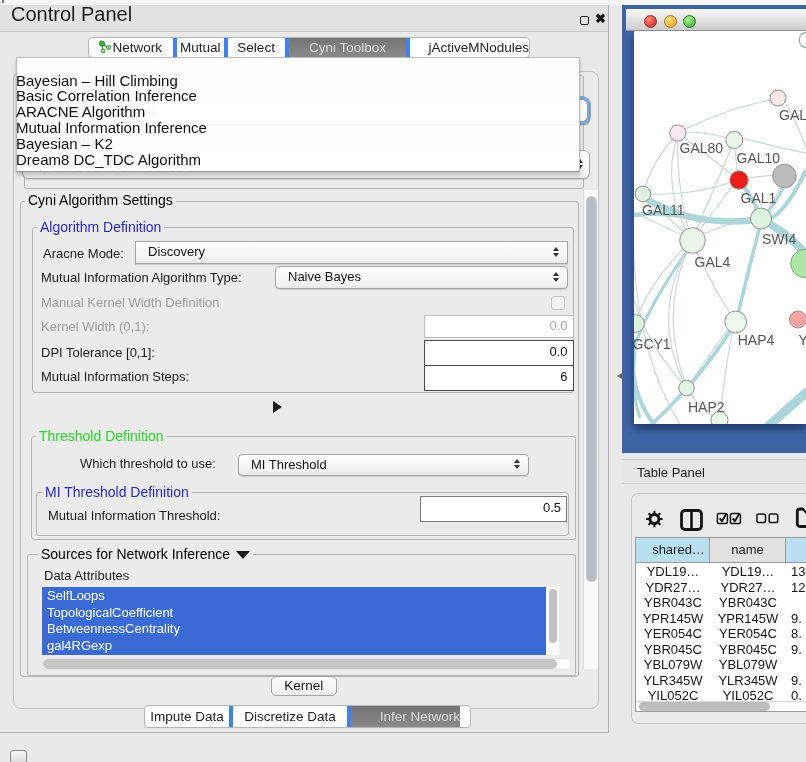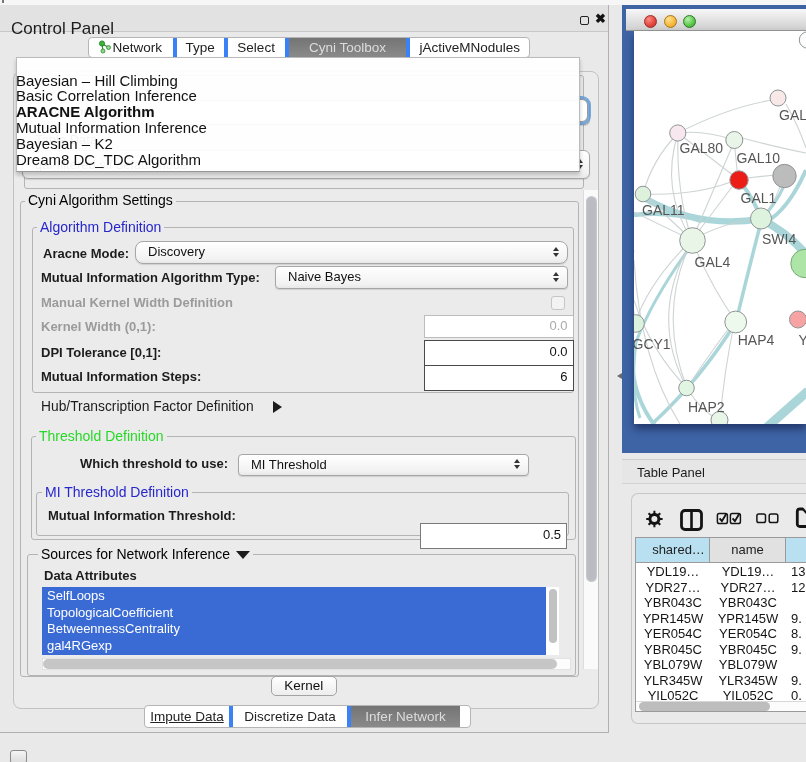--- a/index.html
+++ b/index.html
@@ -1,68 +1,68 @@
 <!DOCTYPE html>
 <html><head>
 <meta charset="utf-8">
 <style>
   html,body{margin:0;padding:0;}
   body{width:806px;height:762px;overflow:hidden;background:#e9e9e9;
        font-family:"Liberation Sans",sans-serif;}
   #stage{position:relative;width:806px;height:762px;background:#e9e9e9;}
   .abs{position:absolute;}
   .lbl{position:absolute;font-size:13px;color:#1c1c1c;white-space:nowrap;line-height:14px;}
-  .bold{font-weight:bold;}
+  .bold{font-weight:normal;}
   .gray{color:#9b9b9b;}
   .fs{position:absolute;border:1px solid #b4b4b4;border-radius:3px;}
   .fst{position:absolute;background:#ebebeb;padding:0 3px;font-size:14px;line-height:15px;white-space:nowrap;}
   .combo{position:absolute;background:linear-gradient(#ffffff,#f2f2f2 80%,#e8e8e8);
          border:1px solid #a6a6a6;border-radius:5px;box-shadow:0 1px 1px rgba(0,0,0,0.12);}
   .combo .ct{position:absolute;left:12px;top:3px;font-size:13px;color:#111;white-space:nowrap;}
   .spin{position:absolute;width:7px;height:10px;}
   .spin:before{content:"";position:absolute;left:0;top:0;border-left:3.5px solid transparent;border-right:3.5px solid transparent;border-bottom:4px solid #333;}
   .spin:after{content:"";position:absolute;left:0;bottom:0;border-left:3.5px solid transparent;border-right:3.5px solid transparent;border-top:4px solid #333;}
   .tf{position:absolute;background:#fff;font-size:13px;text-align:right;}
   .seg{position:absolute;background:#fff;border:1px solid #b5b5b5;border-radius:4px;display:flex;}
   .seg .s{font-size:13.5px;color:#222;text-align:center;line-height:20px;border-right:4px solid #3b82f6;}
-  .seg .s:last-child{border-right:none;}
+  .seg .s:last-child{border-right:none;text-align:right;}
   .seg .sel{background:linear-gradient(#747474,#8a8a8a);color:#dcdcdc;}
 </style>
 </head>
 <body>
 <div id="stage">
 
   <div class="abs" style="left:0;top:0;width:806px;height:5px;background:#f6f6f6;"></div>
   <div class="abs" style="left:2px;top:0;width:2px;height:3px;background:#777;"></div>
 
   <div class="abs" style="left:0;top:5px;width:609px;height:728px;background:#e9e9e9;border-right:1px solid #b0b0b0;border-bottom:1px solid #b0b0b0;box-sizing:border-box;"></div>
 
   <div class="abs" style="left:0;top:5px;width:608px;height:26px;background:#e2e2e2;border-bottom:1px solid #c8c8c8;"></div>
-  <div class="lbl" style="left:11px;top:22px;font-size:17px;">Control Panel</div>
+  <div class="lbl" style="left:11px;top:7px;font-size:20px;">Control Panel</div>
   <div class="abs" style="left:579.5px;top:15.5px;width:7px;height:7px;border:1.8px solid #222;border-radius:2px;"></div>
   <div class="lbl" style="left:595px;top:12px;font-weight:bold;font-size:13px;color:#111;">✖</div>
 
   <div class="abs" style="left:13px;top:71px;width:586px;height:638px;background:#ebebeb;border:1px solid #c2c2c2;border-radius:8px;box-sizing:border-box;"></div>
 
   <div class="fs" style="left:24px;top:75px;width:558px;height:112px;"></div>
   <div class="combo" style="left:30px;top:100px;width:558px;height:23px;">
     <div class="ct">Inference Algorithm</div>
   </div>
   <div class="abs" style="left:577px;top:96px;width:14px;height:31px;overflow:hidden;">
       <div class="abs" style="right:3px;top:3px;width:40px;height:23px;border-radius:6px;background:#fff;border:1px solid #9a9a9a;box-shadow:0 0 0 3px rgba(100,155,215,0.85);box-sizing:border-box;"></div>
     </div>
   <div class="lbl" style="left:35px;top:133px;">Table Data</div>
   <div class="combo" style="left:22px;top:150px;width:566px;height:27px;border-radius:6px;">
     <div class="ct" style="top:6px;">gal-filtered.sif default node</div>
     <div class="spin" style="right:5px;top:8px;"></div>
   </div>
 
   <div class="seg" style="left:88px;top:37px;width:442px;height:21px;box-sizing:border-box;">
     <div class="s" style="width:91px;"><span style="display:inline-block;width:13px;"></span>Network</div>
-    <div class="s" style="width:51px;">Type</div>
+    <div class="s" style="width:51px;">Mutual</div>
     <div class="s" style="width:62px;">Select</div>
     <div class="s sel" style="width:128px;">Cyni Toolbox</div>
     <div class="s" style="width:129px;">jActiveMNodules</div>
   </div>
   <svg class="abs" style="left:98px;top:40px;" width="14" height="14" viewBox="0 0 14 14">
     <line x1="4" y1="4" x2="10" y2="7" stroke="#2b8a2b" stroke-width="1.2"></line>
     <line x1="4" y1="4" x2="5" y2="11" stroke="#2b8a2b" stroke-width="1.2"></line>
     <circle cx="4" cy="3.5" r="2.6" fill="#39b539" stroke="#1e7a1e" stroke-width="0.8"></circle>
     <circle cx="10.5" cy="7.5" r="2" fill="#8fd88f" stroke="#2b8a2b" stroke-width="0.8"></circle>
     <circle cx="5" cy="11" r="2" fill="#8fd88f" stroke="#2b8a2b" stroke-width="0.8"></circle>
@@ -81,21 +81,21 @@
     Dream8 DC_TDC Algorithm
   </div>
 
   <div class="fs" style="left:20px;top:200.5px;width:557px;height:474.5px;"></div>
   <div class="fst" style="left:25px;top:193px;">Cyni Algorithm Settings</div>
 
   <div class="fs" style="left:32px;top:227px;width:540px;height:164px;"></div>
   <div class="fst" style="left:37px;top:219.5px;color:#2626cc;">Algorithm Definition</div>
 
   <div class="lbl bold" style="left:43px;top:247px;">Aracne Mode:</div>
-  <div class="combo" style="left:135px;top:241px;width:431px;height:21px;border-radius:8px;">
+  <div class="combo" style="left:135px;top:241px;width:431px;height:21px;border-radius:0;">
     <div class="ct" style="top:2px;">Discovery</div>
     <div class="spin" style="right:7px;top:5px;"></div>
   </div>
 
   <div class="lbl bold" style="left:41px;top:271.3px;">Mutual Information Algorithm Type:</div>
   <div class="combo" style="left:275px;top:266px;width:291px;height:21px;border-radius:4px;">
     <div class="ct" style="top:2px;">Naive Bayes</div>
     <div class="spin" style="right:7px;top:5px;"></div>
   </div>
 
@@ -104,55 +104,54 @@
 
   <div class="lbl bold gray" style="left:41px;top:320px;">Kernel Width (0,1):</div>
   <div class="tf" style="left:424px;top:315px;width:142.5px;height:19px;border:1px solid #bcbcbc;color:#a9a9a9;padding:2px 5px 0 0;">0.0</div>
 
   <div class="lbl bold" style="left:41px;top:345.5px;">DPI Tolerance [0,1]:</div>
   <div class="tf" style="left:424px;top:340px;width:142.5px;height:21px;border:1px solid #4a4a4a;color:#111;padding:3px 5px 0 0;">0.0</div>
 
   <div class="lbl bold" style="left:41px;top:369.8px;">Mutual Information Steps:</div>
   <div class="tf" style="left:424px;top:365px;width:142.5px;height:21px;border:1px solid #4a4a4a;color:#111;padding:3px 5px 0 0;">6</div>
 
-  <div class="lbl" style="left:41px;top:399.5px;font-size:13.8px;">Hub/Transcription Factor Definition</div>
   <div class="abs" style="left:273px;top:400.5px;width:0;height:0;border-top:6px solid transparent;border-bottom:6px solid transparent;border-left:9.5px solid #1c1c1c;"></div>
 
   <div class="fs" style="left:31px;top:436px;width:543px;height:102px;"></div>
   <div class="fst" style="left:36px;top:429px;color:#28d828;">Threshold Definition</div>
 
   <div class="lbl bold" style="left:80px;top:457px;">Which threshold to use:</div>
   <div class="combo" style="left:238px;top:454px;width:289px;height:20px;border-radius:4px;">
     <div class="ct" style="top:2px;">MI Threshold</div>
     <div class="spin" style="right:7px;top:4px;"></div>
   </div>
 
   <div class="fs" style="left:36px;top:492px;width:531px;height:42px;"></div>
   <div class="fst" style="left:42px;top:485px;color:#2626cc;">MI Threshold Definition</div>
 
   <div class="lbl bold" style="left:48px;top:509px;">Mutual Information Threshold:</div>
-  <div class="tf" style="left:420px;top:523px;width:140px;height:21px;border:1px solid #7a7a7a;color:#111;padding:3px 5px 0 0;">0.5</div>
+  <div class="tf" style="left:420px;top:496px;width:140px;height:21px;border:1px solid #7a7a7a;color:#111;padding:3px 5px 0 0;">0.5</div>
 
   <div class="fs" style="left:27px;top:553.5px;width:547px;height:120.5px;"></div>
   <div class="fst" style="left:38px;top:546.5px;">Sources for Network Inference <span style="display:inline-block;width:0;height:0;border-left:7px solid transparent;border-right:7px solid transparent;border-top:8px solid #1c1c1c;vertical-align:0px;margin-left:2px;"></span></div>
 
   <div class="lbl bold" style="left:44px;top:569px;">Data Attributes</div>
 
   <div class="abs" style="left:42px;top:587px;width:517px;height:68px;background:#fff;"></div>
   <div class="abs" style="left:42px;top:587px;width:504px;height:68px;background:#3a6ad4;"></div>
   <div class="abs" style="left:47px;top:588px;font-size:13px;color:#fff;line-height:16.5px;">SelfLoops<br>TopologicalCoefficient<br>BetweennessCentrality<br>gal4RGexp</div>
   <div class="abs" style="left:549px;top:589px;width:8px;height:54px;background:#c2c2c2;border-radius:4px;"></div>
 
   <div class="abs" style="left:42px;top:658px;width:529px;height:12px;background:#fdfdfd;border:1px solid #e2e2e2;box-sizing:border-box;"></div>
   <div class="abs" style="left:42.5px;top:659px;width:514px;height:10px;background:#c6c6c6;border-radius:5px;"></div>
 
   <div class="abs" style="left:270.5px;top:675.5px;width:66.5px;height:20px;background:linear-gradient(#ffffff,#ededed);border:1px solid #a3a3a3;border-radius:5px;box-sizing:border-box;text-align:center;font-size:13.5px;color:#111;line-height:18.5px;">Kernel</div>
 
   <div class="seg" style="left:144px;top:705px;width:327px;height:23px;box-sizing:border-box;">
-    <div class="s" style="width:84px;line-height:21px;text-decoration:underline;">Impute Data</div>
+    <div class="s" style="width:84px;line-height:21px;">Impute Data</div>
     <div class="s" style="width:114px;line-height:21px;">Discretize Data</div>
     <div class="s sel" style="width:109px;line-height:21px;">Infer Network</div>
   </div>
 
   <div class="abs" style="left:10px;top:750px;width:15px;height:12px;background:linear-gradient(#f5f5f5,#dcdcdc);border:1.5px solid #8a8a8a;border-radius:3px;"></div>
 
   <div class="abs" style="left:617px;top:373px;width:0;height:0;border-top:3px solid transparent;border-bottom:3px solid transparent;border-right:5px solid #6a6a6a;"></div>
 
   <div class="abs" style="left:622px;top:5px;width:184px;height:448px;background:#3e64a6;"></div>
   <div class="abs" style="left:626px;top:9px;width:180px;height:22px;background:linear-gradient(#f7f7f7,#cfcfcf);border-bottom:1px solid #9a9a9a;box-sizing:border-box;"></div>

